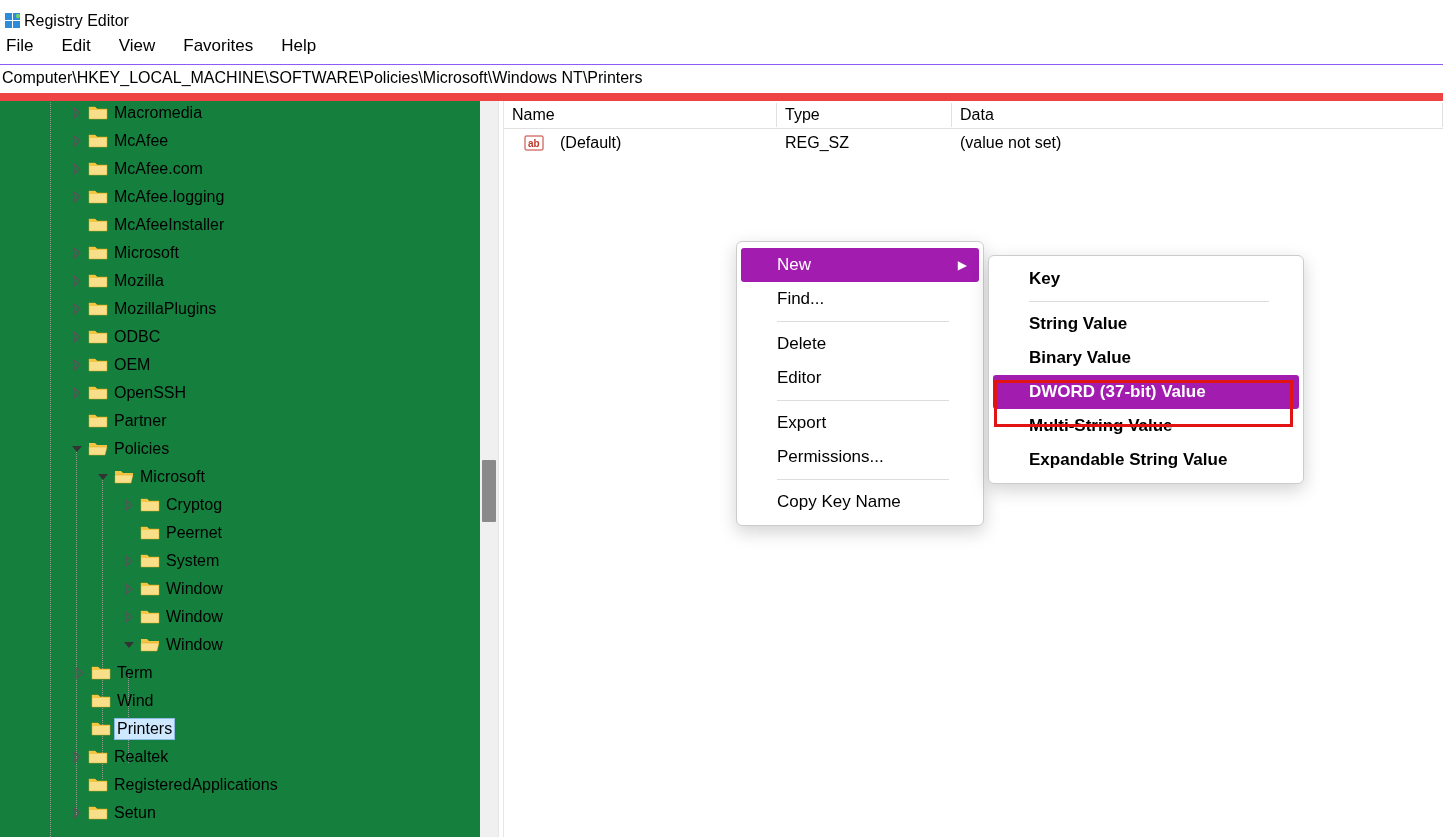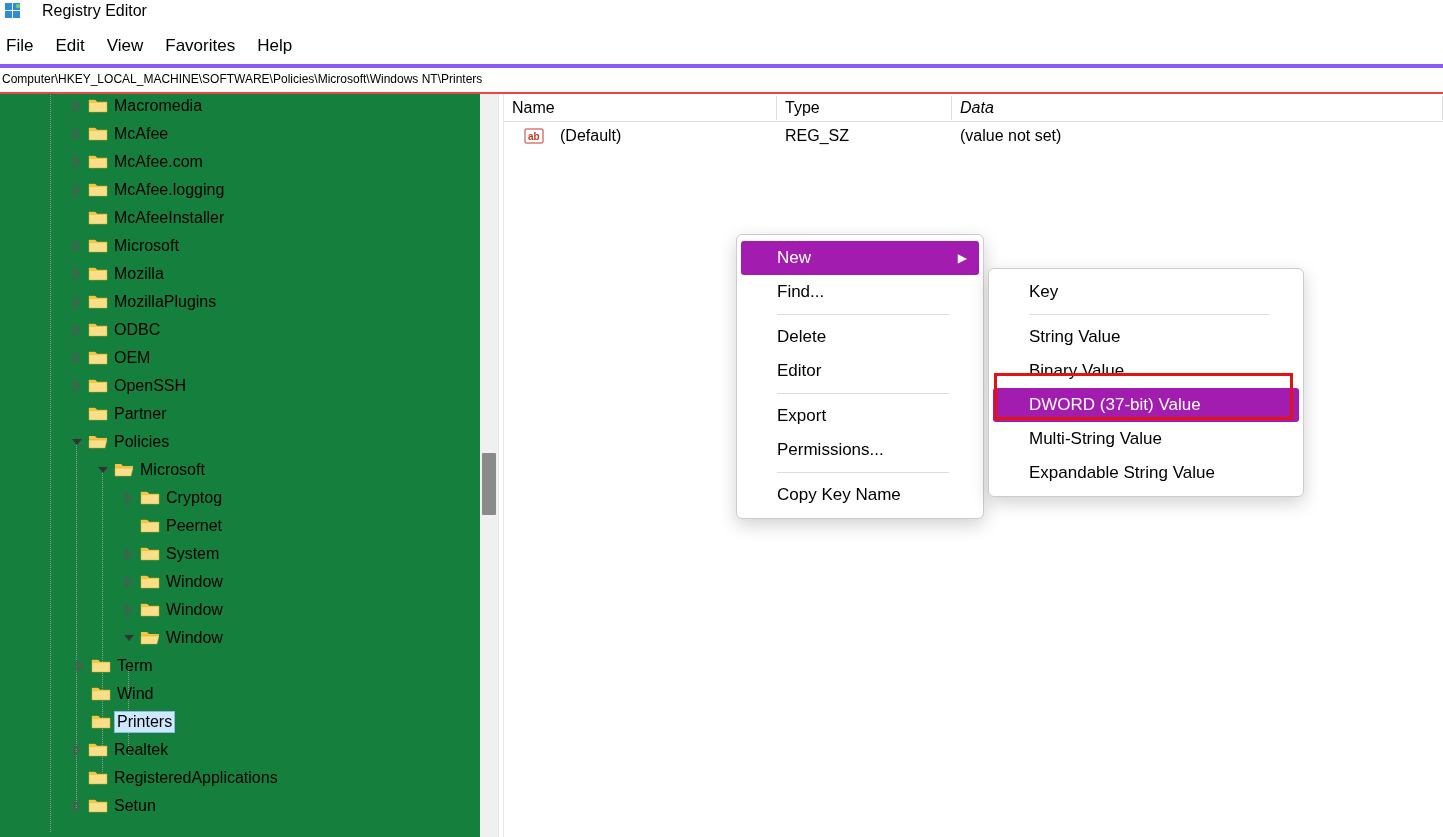--- a/index.html
+++ b/index.html
@@ -10,43 +10,43 @@
     color: #000;
     background: #fff;
     overflow: hidden;
     width: 1443px;
     height: 837px;
     position: relative;
   }
   .titlebar {
     height: 30px;
     display: flex;
-    align-items: flex-start;
+    align-items: flex-end;
     padding: 2px 4px 0 4px;
-    gap: 20px;
+    gap: 2px;
   }
   .titlebar .app-icon {
     width: 18px; height: 18px;
     display: inline-block;
     position: relative;
   }
   .titlebar .app-icon svg { width: 18px; height: 18px; }
   .titlebar .title { font-size: 16px; }
   .menubar {
     display: flex;
-    gap: 22px;
+    gap: 28px;
     padding: 6px 6px 8px 6px;
     font-size: 17px;
-    border-bottom: 4px solid #8b5cf6;
+    border-bottom: 1px solid #8b5cf6;
   }
   .menubar span { cursor: default; }
   .addressbar {
     padding: 4px 4px 6px 2px;
-    font-size: 12px;
-    border-bottom: 2px solid #ef4444;
+    font-size: 16px;
+    border-bottom: 8px solid #ef4444;
   }
   .content {
     display: flex;
     height: calc(837px - 30px - 36px - 28px);
     position: relative;
   }
   .tree-pane {
     width: 498px;
     position: relative;
     overflow: hidden;
@@ -86,21 +86,21 @@
     align-items: center;
   }
   .values-header .col {
     padding: 3px 8px;
     border-right: 1px solid #e0e0e0;
     white-space: nowrap;
     overflow: hidden;
   }
   .col-name { width: 273px; }
   .col-type { width: 175px; }
-  .col-data { flex: 1; font-style: italic; }
+  .col-data { flex: 1; }
   .values-row {
     display: flex;
     font-size: 16px;
     height: 28px;
     align-items: center;
   }
   .values-row .cell { padding: 2px 8px; white-space: nowrap; overflow: hidden; }
   .values-row .cell.name { width: 273px; display: flex; align-items: center; gap: 4px; }
   .values-row .cell.type { width: 175px; }
   .values-row .cell.data { flex: 1; }
@@ -173,21 +173,21 @@
     margin: 5px 30px 5px 36px;
   }
   .ctx-menu .sub-arrow {
     position: absolute;
     right: 12px; top: 50%;
     transform: translateY(-50%);
     font-size: 12px;
     color: #333;
   }
   .ctx1 { left: 232px; top: 140px; width: 248px; }
-  .ctx2 { left: 484px; top: 174px; width: 316px; }
+  .ctx2 { left: 484px; top: 154px; width: 316px; font-weight: bold; }
 
   .highlight-box {
     position: absolute;
     border: 3px solid #e11313;
     pointer-events: none;
     z-index: 150;
   }
   .hb1 { left: 490px; top: 279px; width: 299px; height: 47px; }
 
 </style>

